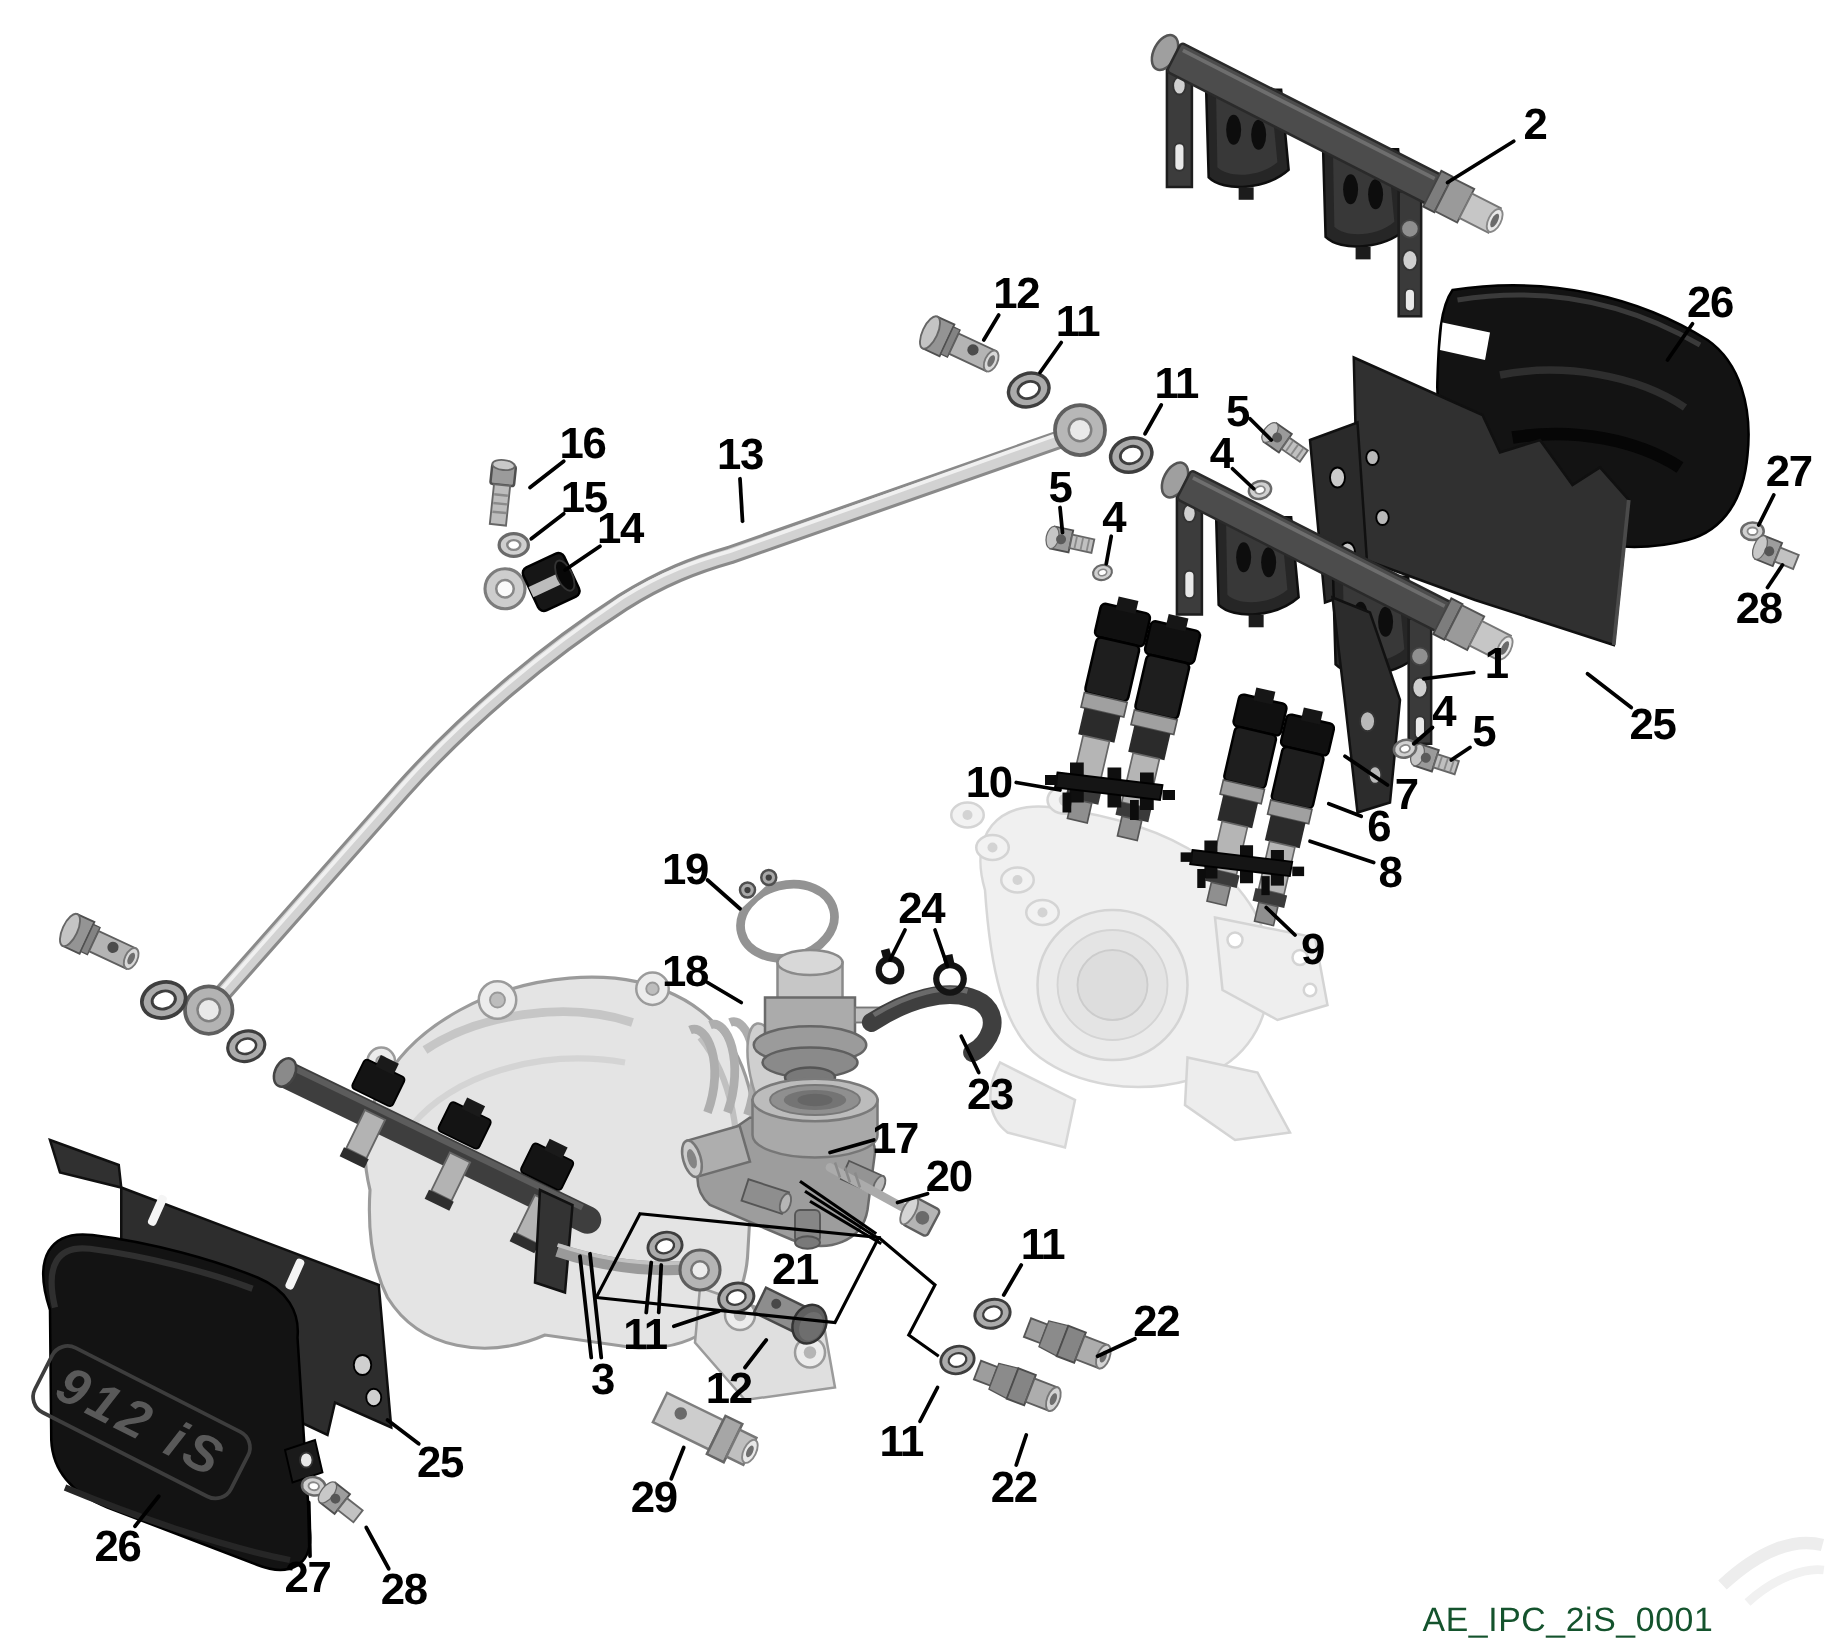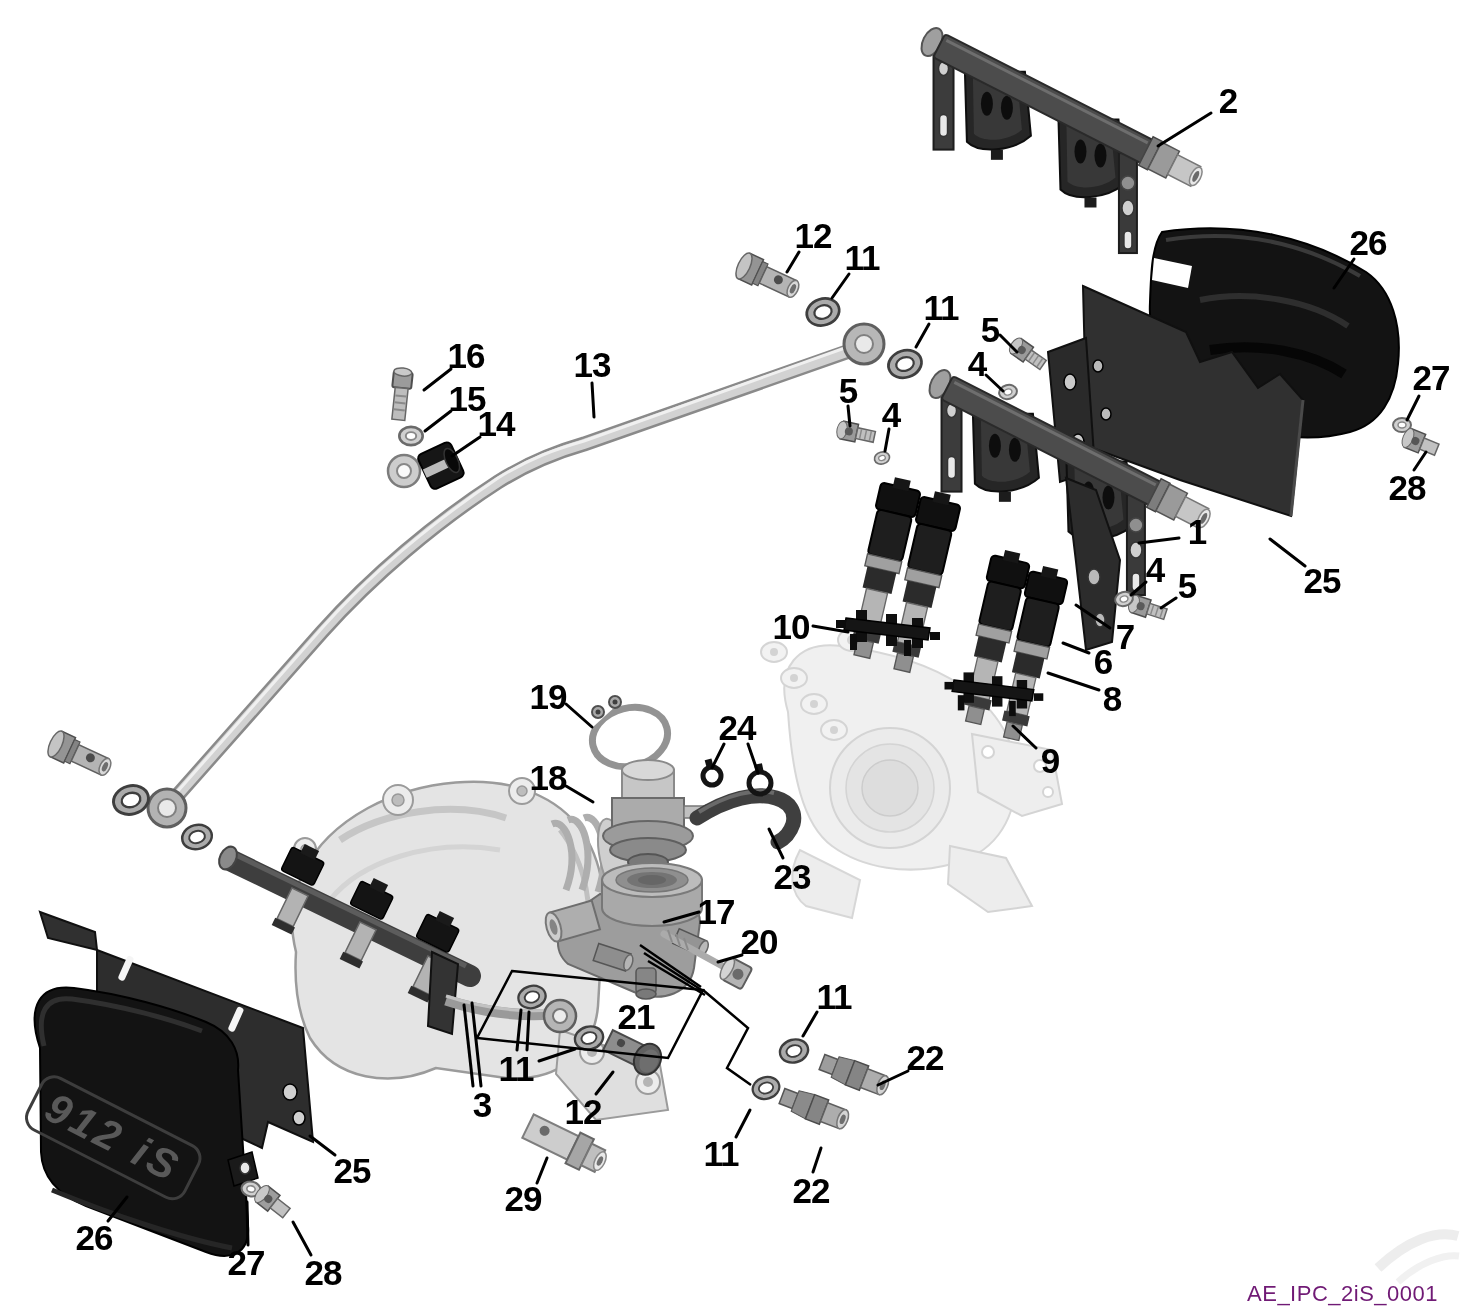--- a/index.html
+++ b/index.html
@@ -4,21 +4,21 @@
 <style>
   html,body{margin:0;padding:0;background:#fff;}
   #stage{position:relative;width:1460px;height:1315px;background:#fff;overflow:hidden;
          font-family:"Liberation Sans","DejaVu Sans",sans-serif;}
   #artwork{position:absolute;left:0;top:0;}
   .callout{font-family:"Liberation Sans","DejaVu Sans",sans-serif;font-weight:bold;
            font-size:35px;fill:#000;letter-spacing:-1px;}
   .leader{stroke:#000;stroke-width:3;stroke-linecap:round;fill:none;}
   .bracket{stroke:#000;stroke-width:2.5;fill:none;stroke-linejoin:miter;}
   #figure-code{position:absolute;left:1138px;top:1281px;width:300px;
-               font-size:22px;color:#701a75;letter-spacing:0.5px;text-align:right;}
+               font-size:27px;color:#14532d;letter-spacing:0.5px;}
   .logo-text{font-weight:bold;font-style:italic;font-size:42px;fill:#595959;letter-spacing:4px;}
 </style>
 </head>
 <body>
 
 <div id="stage">
 
 <svg id="artwork" width="1460" height="1315" viewBox="0 0 1460 1315" xmlns="http://www.w3.org/2000/svg" xmlns:xlink="http://www.w3.org/1999/xlink">
 
   <defs>

